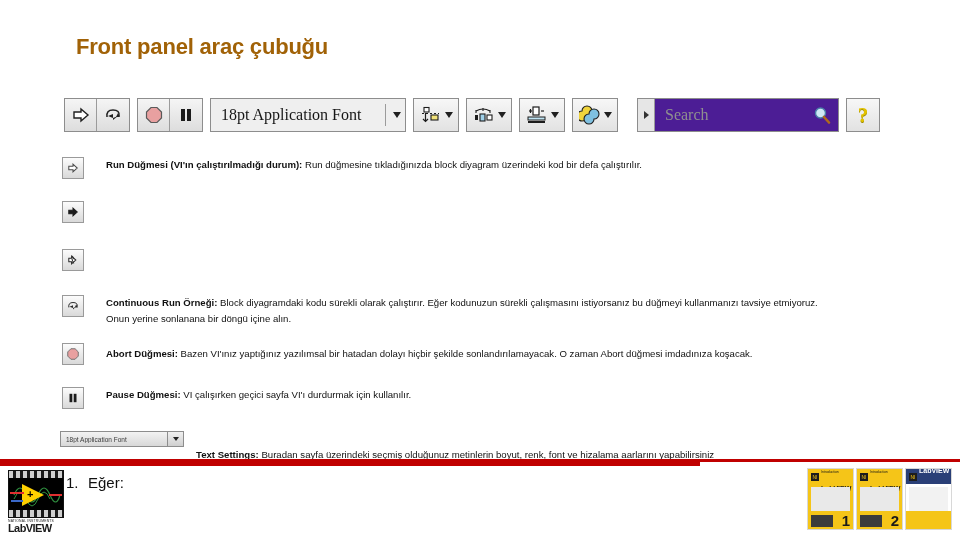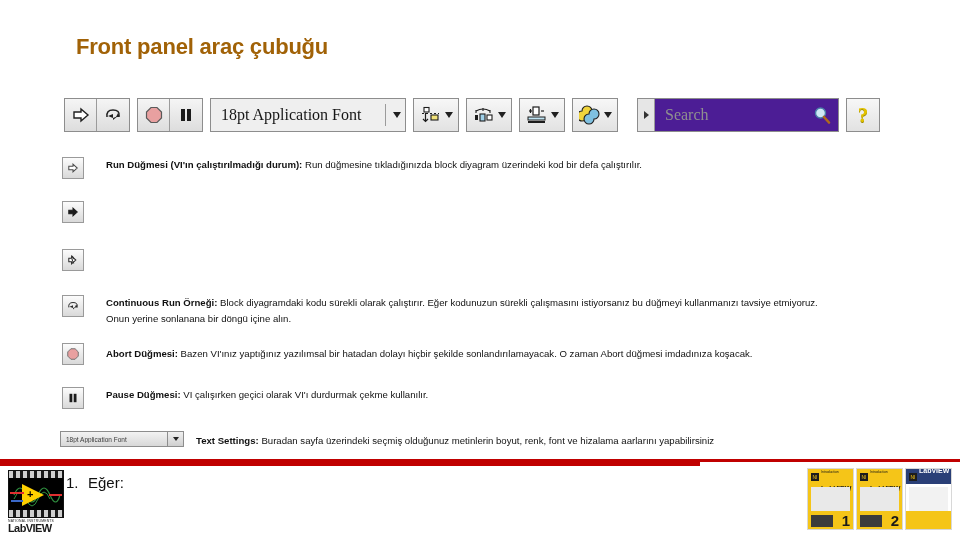--- a/index.html
+++ b/index.html
@@ -534,29 +534,29 @@
 </div>
 
 <div class="row" style="left:62px; top:387px; width:500px;">
   <div class="row-icon">
     <svg class="glyph" width="14" height="14" viewBox="0 0 20 20">
       <rect x="5" y="4" width="4" height="12" fill="#1c1c1c"></rect>
       <rect x="11" y="4" width="4" height="12" fill="#1c1c1c"></rect>
     </svg>
   </div>
   <div class="row-text">
-    <b>Pause Düğmesi:</b><span> VI çalışırken geçici olarak VI'ı durdurmak çekme kullanılır.</span>
+    <b>Pause Düğmesi:</b><span> VI çalışırken geçici sayfa VI'ı durdurmak için kullanılır.</span>
   </div>
 </div>
 
 <div class="ts-widget">
   <span class="ts-widget-label">18pt Application Font</span>
   <span class="ts-widget-arrow"></span>
 </div>
-<div class="row" style="left:196px; top:433px; width:620px;">
+<div class="row" style="left:196px; top:447px; width:620px;">
   <div class="row-text" style="margin-left:0;">
     <b>Text Settings:</b><span> Buradan sayfa üzerindeki seçmiş olduğunuz metinlerin boyut, renk, font ve hizalama aarlarını yapabilirsiniz</span>
   </div>
 </div>
 
 <div class="footer-rule-c"></div>
 <div class="footer-rule-b"></div>
 <div class="footer-rule-a"></div>
 
 <div class="lv-logo">

